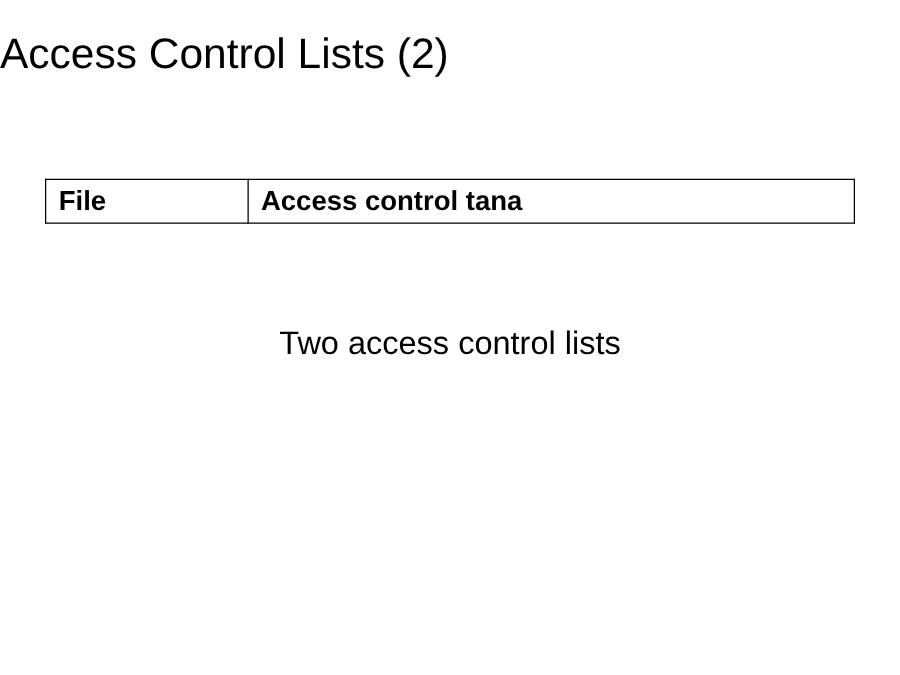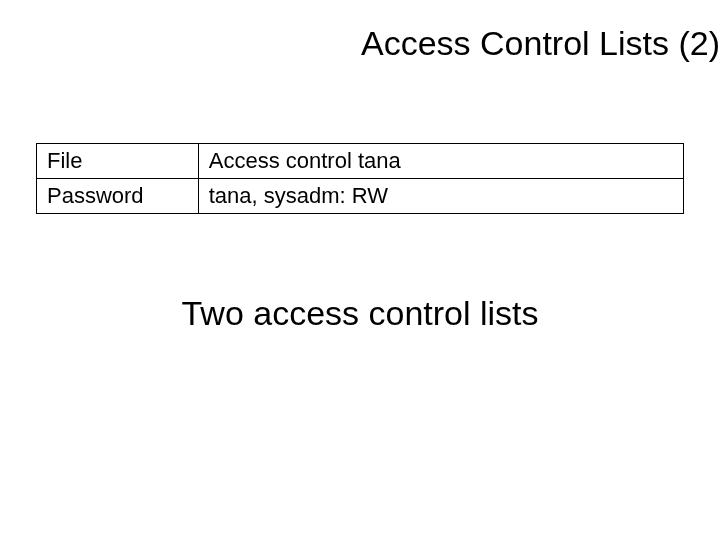--- a/index.html
+++ b/index.html
@@ -11,21 +11,21 @@
       width: 720px;
       height: 540px;
       background: #ffffff;
       font-family: Arial, Helvetica, sans-serif;
       color: #000000;
       position: relative;
     }
     .slide-title {
       font-size: 34px;
       font-weight: normal;
-      text-align: right;
+      text-align: left;
       padding-top: 24px;
       padding-bottom: 10px;
     }
     .table-wrap {
       margin: 70px 36px 0 36px;
     }
     table {
       width: 100%;
       border-collapse: collapse;
       font-size: 22px;
@@ -38,24 +38,24 @@
       width: 75%;
     }
     th, td {
       border: 1.5px solid #000000;
       padding: 4px 10px;
       text-align: left;
       vertical-align: middle;
       font-weight: normal;
     }
     th {
-      font-weight: normal;
+      font-weight: bold;
     }
     .caption {
-      font-size: 34px;
+      font-size: 26px;
       text-align: center;
       margin-top: 80px;
     }
   </style>
 </head>
 <body>
 
 <h1 class="slide-title">Access Control Lists (2)</h1>
 
 <div class="table-wrap">
@@ -64,21 +64,17 @@
       <col class="col-file">
       <col class="col-acl">
     </colgroup>
     <thead>
       <tr>
         <th>File</th>
         <th>Access control tana</th>
       </tr>
     </thead>
     <tbody>
-      <tr>
-        <td>Password</td>
-        <td>tana, sysadm: RW</td>
-      </tr>
     </tbody>
   </table>
 </div>
 
 <div class="caption">Two access control lists</div>
 
 </body></html>

